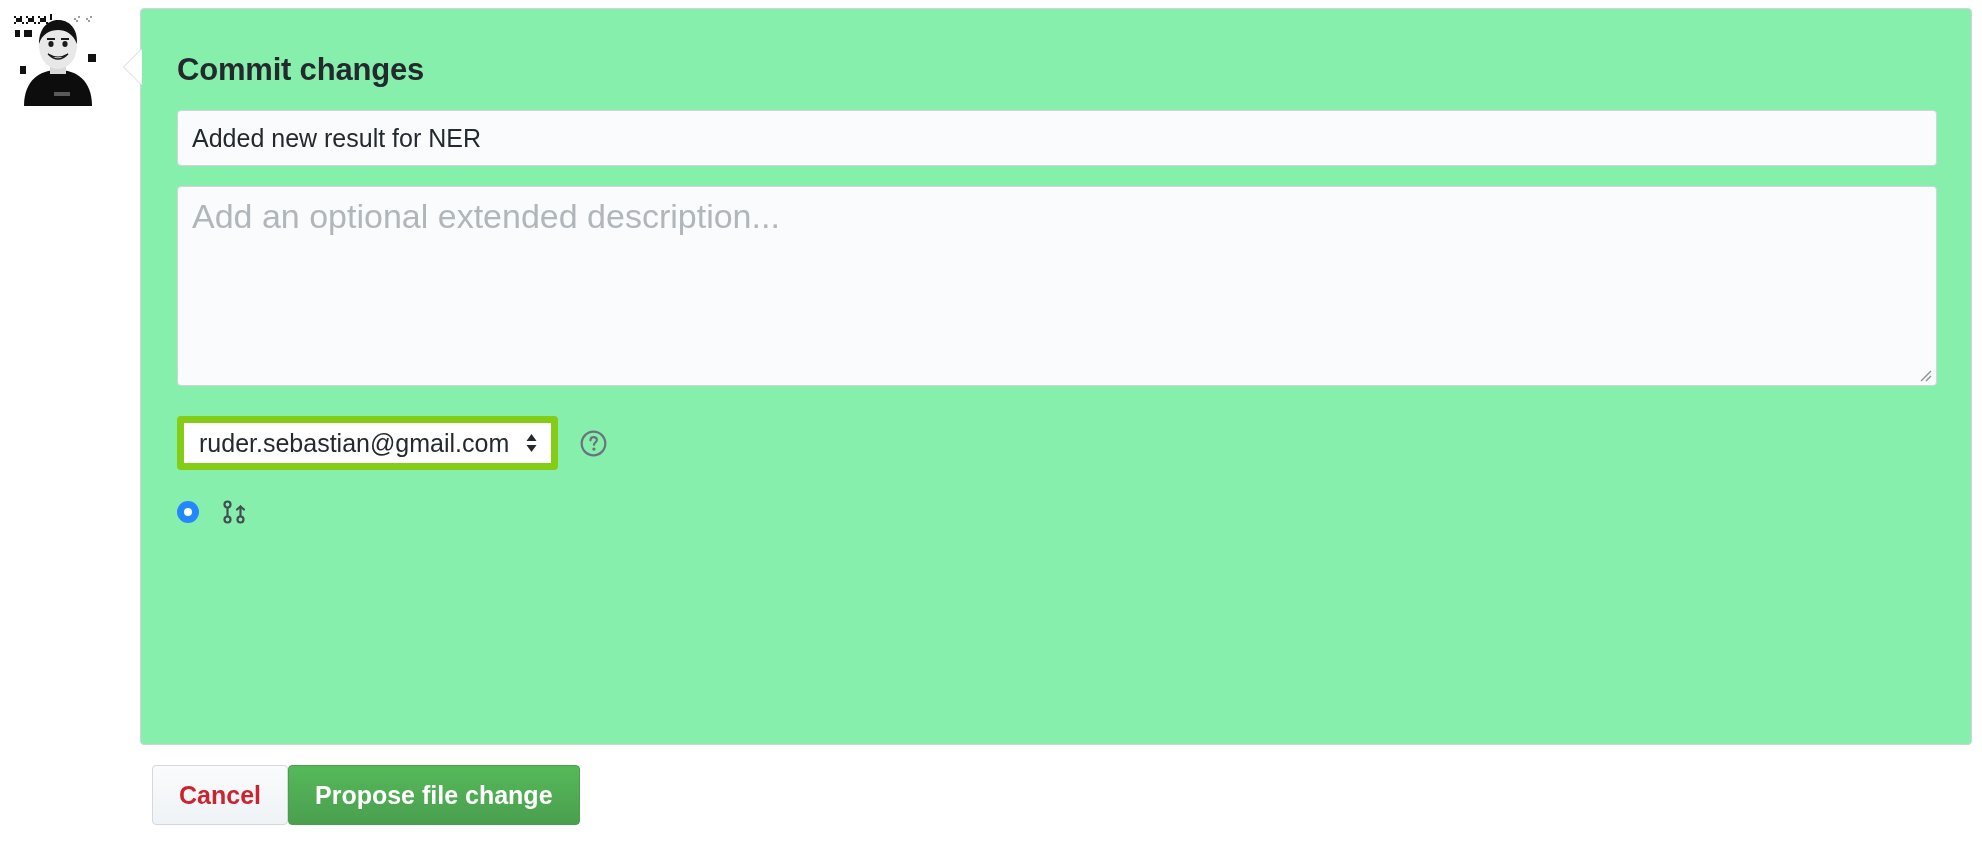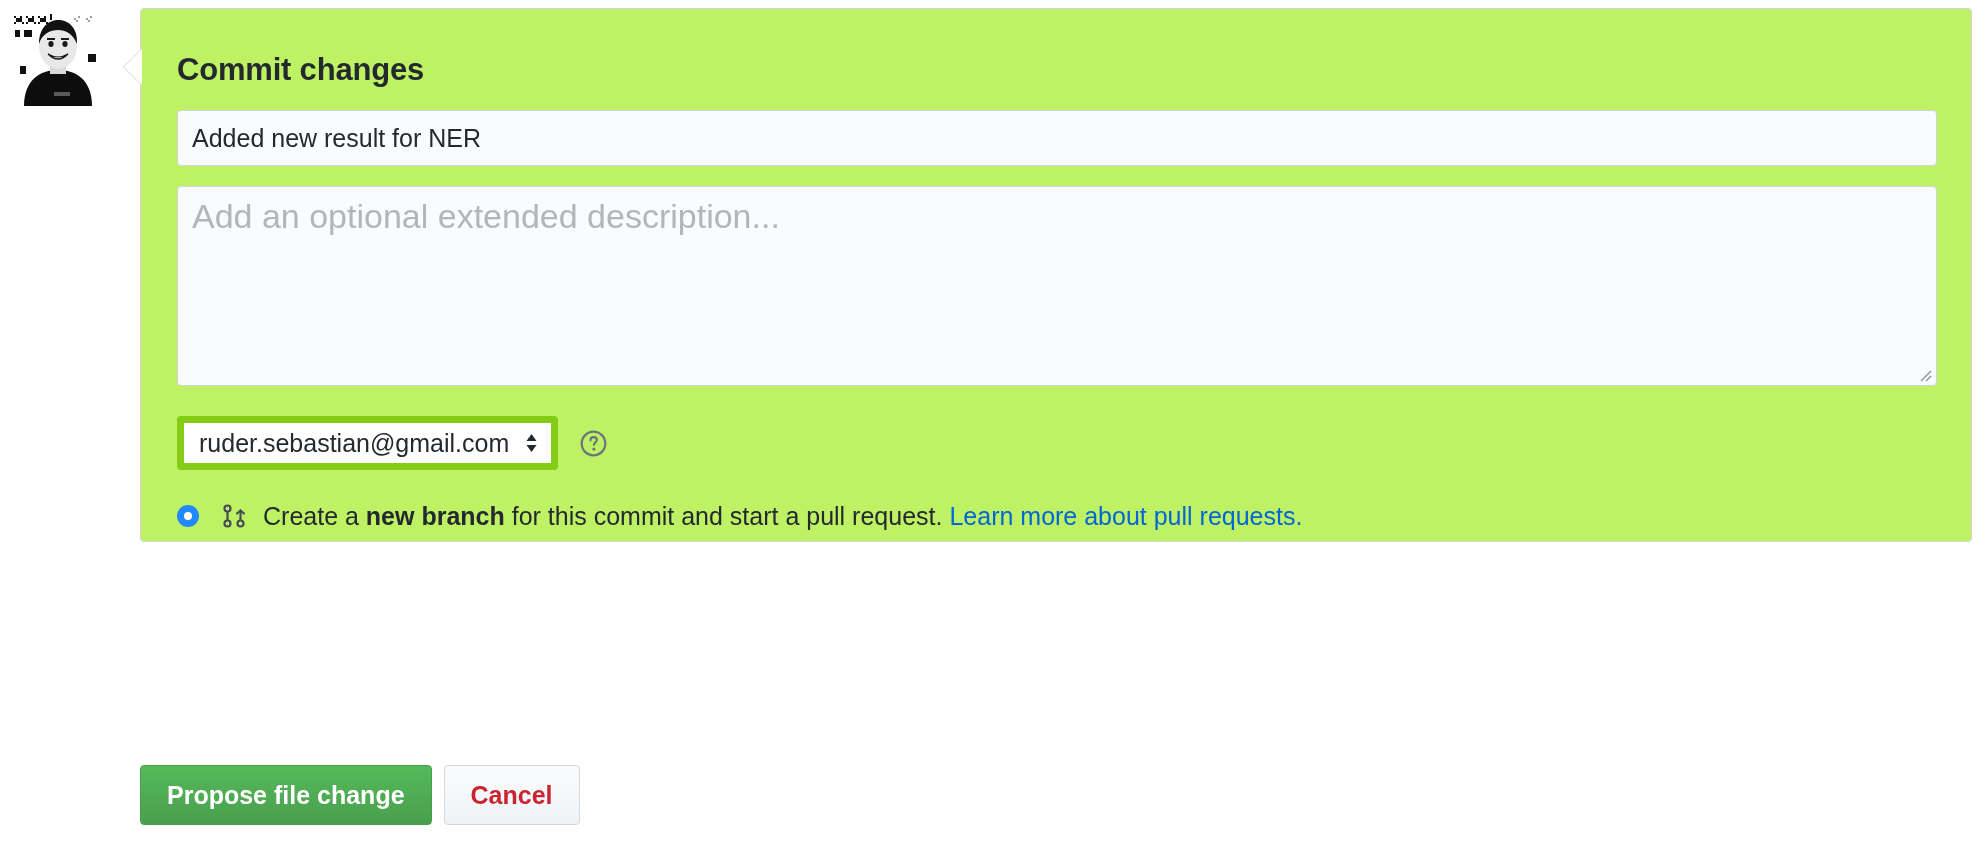--- a/index.html
+++ b/index.html
@@ -33,25 +33,25 @@
     position: relative;
   }
   #avatar svg { display: block; }
 
   
   #commit-panel {
     position: absolute;
     left: 140px;
     top: 8px;
     width: 1832px;
-    height: 534px;
+    height: 737px;
     box-sizing: border-box;
     border: 1px solid #d1d5da;
     border-radius: 4px;
-    background: #bef264;
+    background: #86efac;
   }
   
   .arrow-outer,
   .arrow-inner {
     position: absolute;
     width: 0; height: 0;
     border-style: solid;
   }
   .arrow-outer {
     left: -18px;
@@ -381,29 +381,23 @@
         <span class="branch-icon-slot">
           <svg width="22" height="24" viewBox="0 0 22 24">
             <circle cx="4.5" cy="4.5" r="3" fill="none" stroke="#444d56" stroke-width="2.2"></circle>
             <circle cx="4.5" cy="19.5" r="3" fill="none" stroke="#444d56" stroke-width="2.2"></circle>
             <circle cx="17.5" cy="19.5" r="3" fill="none" stroke="#444d56" stroke-width="2.2"></circle>
             <line x1="4.5" y1="7.5" x2="4.5" y2="16.5" stroke="#444d56" stroke-width="2.2"></line>
             <line x1="17.5" y1="16.5" x2="17.5" y2="6.5" stroke="#444d56" stroke-width="2.2"></line>
             <path d="M17.5 6.5 L14 9.5 M17.5 6.5 L21 9.5" fill="none" stroke="#444d56" stroke-width="2.2" stroke-linecap="round"></path>
           </svg>
         </span>
-        <span class="radio-label">
-          <span>Create a</span>
-          <strong class="bold-branch">new branch</strong>
-          <span>for this commit and start a pull request.</span>
-          <a class="pr-link" href="#">Learn more about pull requests.</a>
-        </span>
       </div>
 
 
     </div>
   </div>
 </div>
 
 <div id="footer-actions">
+  <button class="btn btn-cancel">Cancel</button>
   <button class="btn btn-primary">Propose file change</button>
-  <button class="btn btn-cancel">Cancel</button>
 </div>
 
 </body></html>

